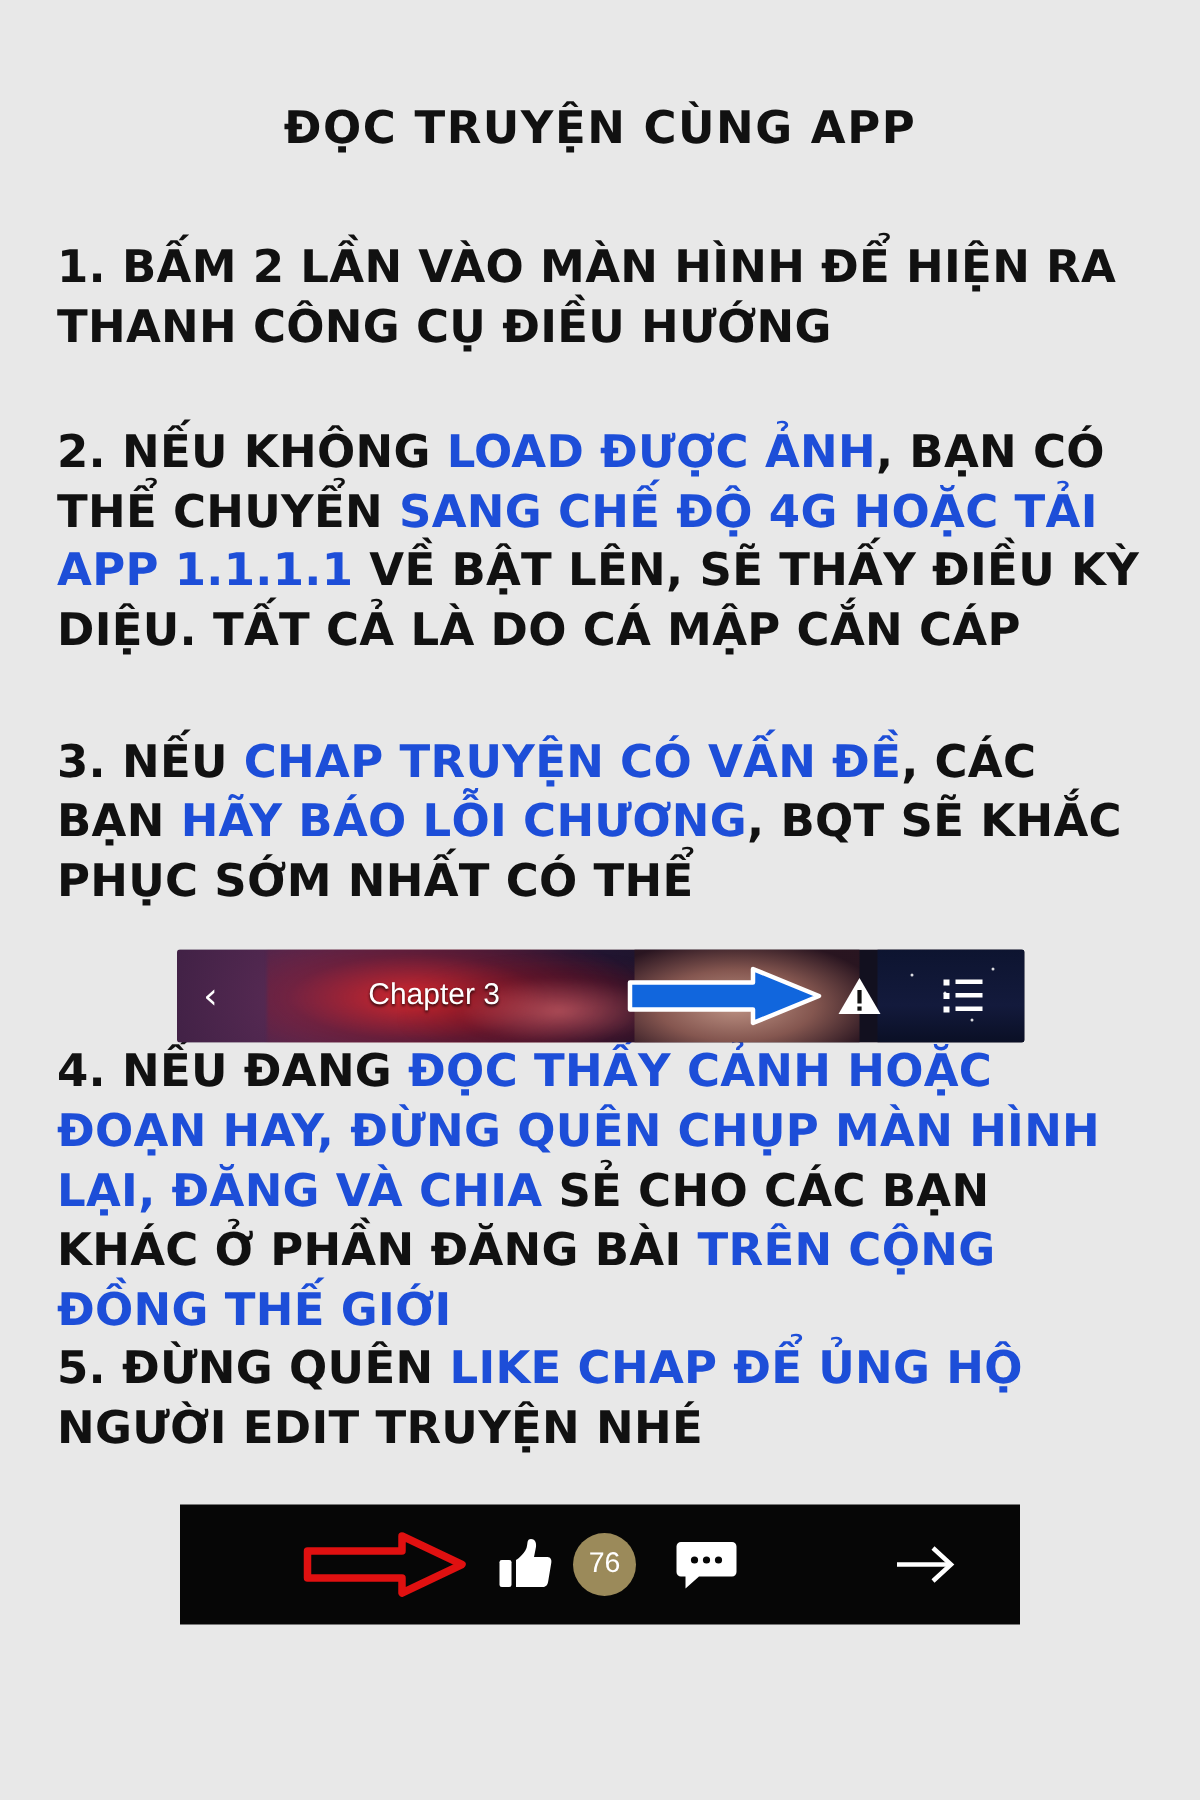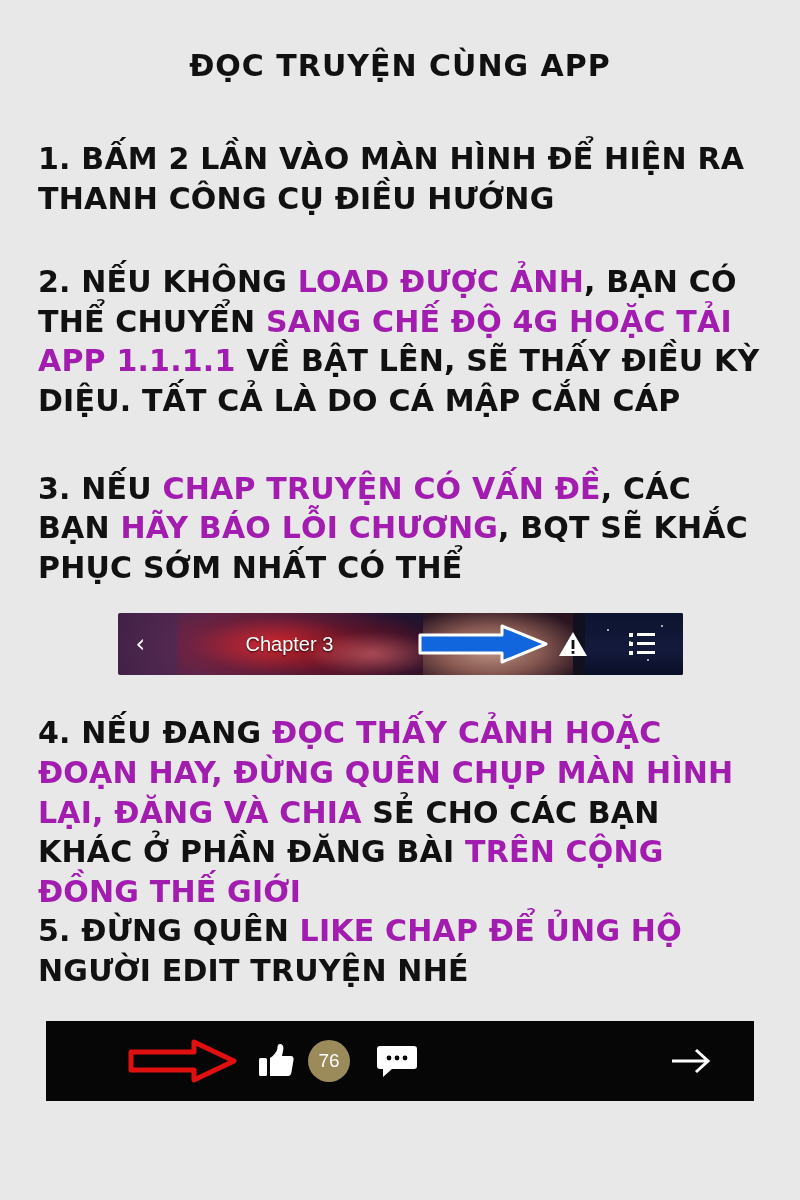--- a/index.html
+++ b/index.html
@@ -19,36 +19,36 @@
     width: 800px;
     height: 1200px;
     box-sizing: border-box;
     padding: 0 38px;
   }
   .title {
     text-align: center;
     font-size: 30px;
     font-weight: bold;
     letter-spacing: 1px;
-    padding-top: 48px;
+    padding-top: 68px;
     text-transform: uppercase;
   }
   .block {
     font-size: 30px;
     font-weight: bold;
     line-height: 1.32;
     text-transform: uppercase;
     letter-spacing: 0.2px;
   }
   .b1 { margin-top: 56px; }
   .b2 { margin-top: 44px; }
   .b3 { margin-top: 48px; }
-  .b4 { margin-top: 38px; }
+  .b4 { }
   .b5 { }
-  .red { color: #a21caf; }
+  .red { color: #1d4ed8; }
 
   
   .chapter-bar {
     position: relative;
     margin: 26px auto 0 auto;
     width: 565px;
     height: 62px;
     border-radius: 2px;
     overflow: hidden;
     background:
@@ -137,21 +137,21 @@
     position: absolute;
     left: 0;
     width: 4px; height: 4px;
     background: #ffffff;
   }
 
   
   .action-bar {
     position: relative;
     margin: 30px auto 0 auto;
-    width: 708px;
+    width: 560px;
     height: 80px;
     background: #060606;
     overflow: hidden;
   }
   .red-arrow {
     position: absolute;
     left: 82px; top: 50%;
     transform: translateY(-50%);
     width: 110px; height: 46px;
   }

